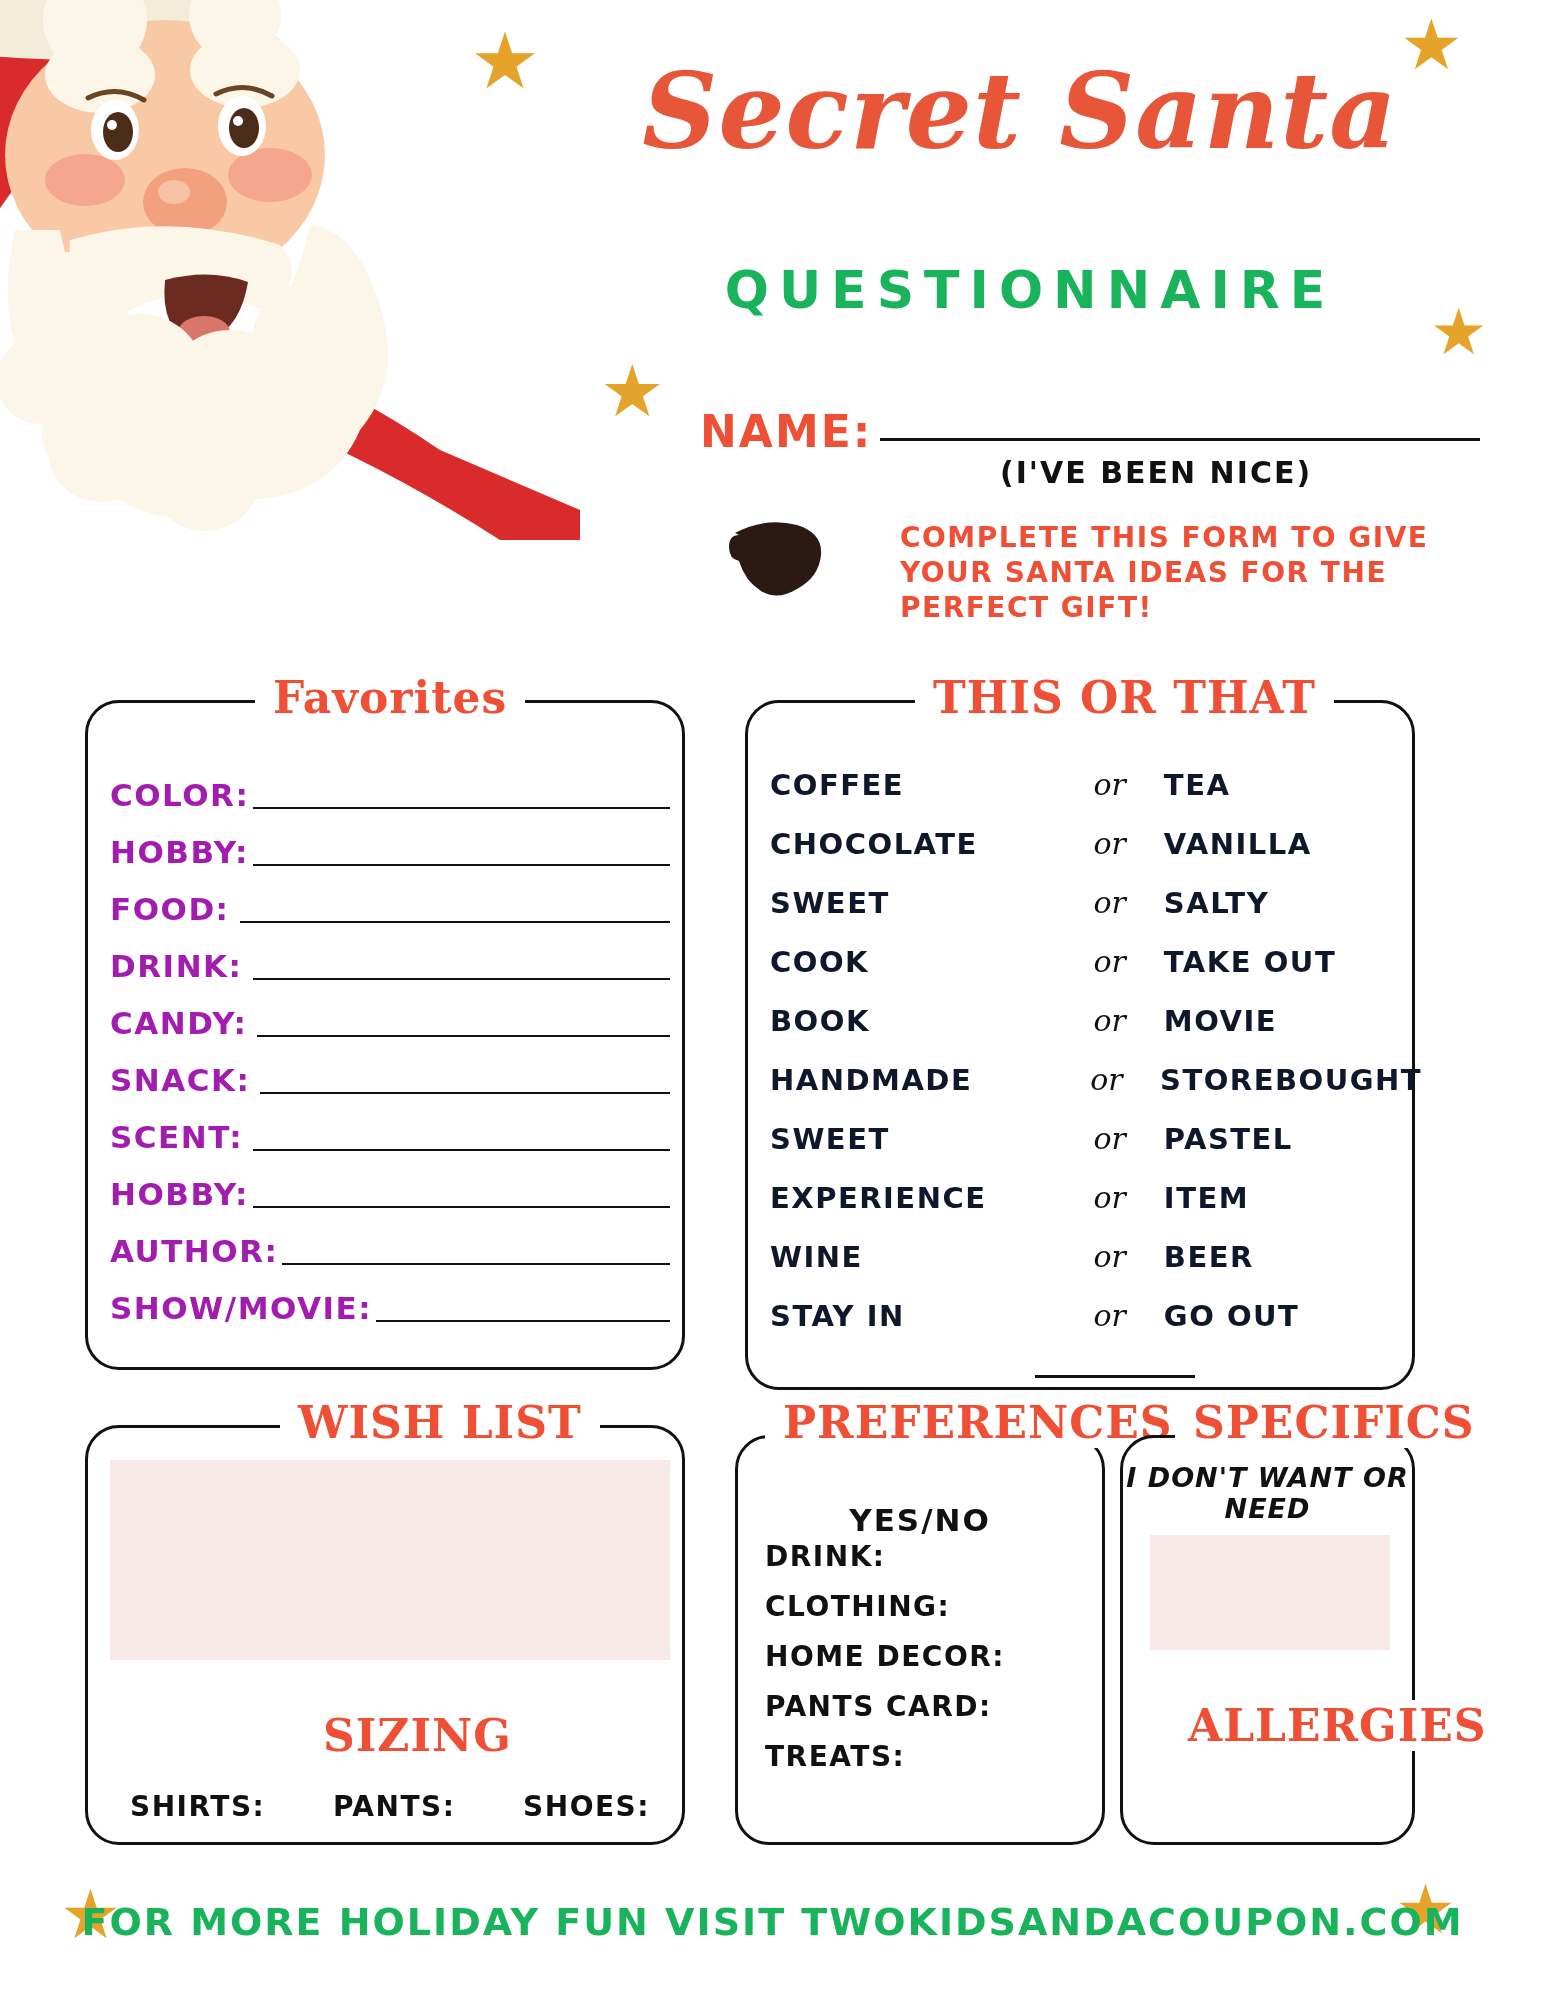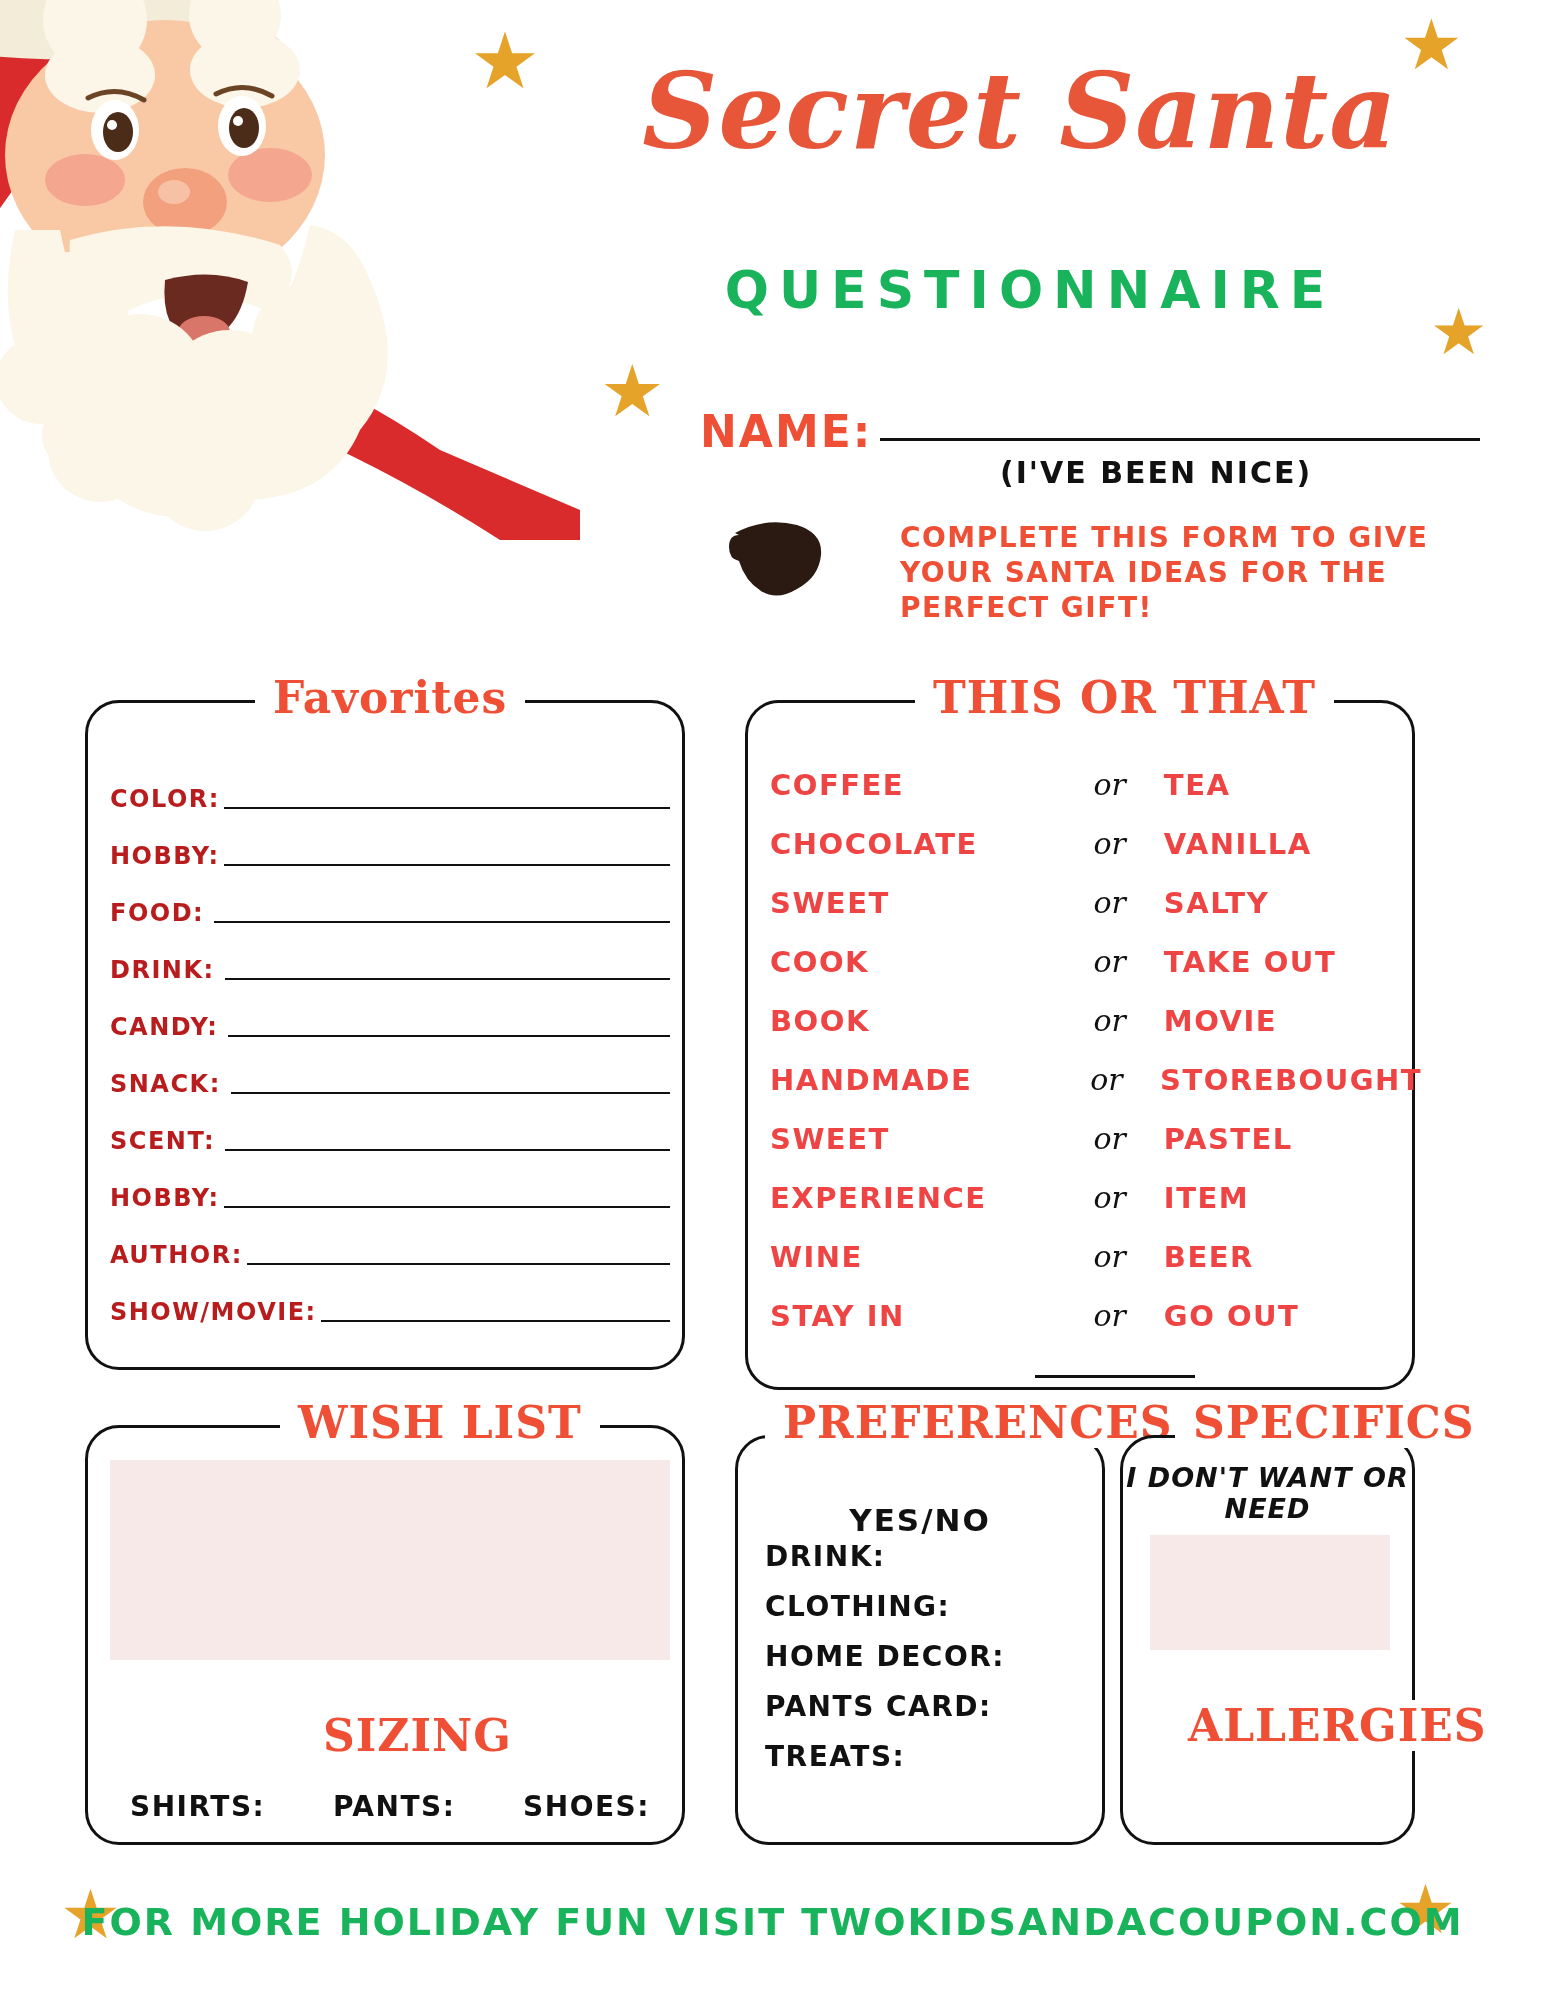--- a/index.html
+++ b/index.html
@@ -139,23 +139,23 @@
     width: 560px;
   }
   .fav-row {
     display: flex;
     align-items: flex-end;
     height: 57px;
   }
   .fav-label {
     font-family: "DejaVu Sans", sans-serif;
     font-weight: bold;
-    font-size: 24px;
+    font-size: 31px;
     letter-spacing: 1.5px;
-    color: #b91c1c;
+    color: #a21caf;
     white-space: nowrap;
     padding-bottom: 4px;
   }
   .fav-line {
     flex: 1;
     border-bottom: 2.5px solid #111;
     margin-bottom: 8px;
     margin-left: 4px;
   }
   .fav-row.indent .fav-line { margin-left: 10px; }
@@ -172,21 +172,21 @@
   .tot-row {
     display: flex;
     align-items: center;
     height: 59px;
   }
   .tot-left, .tot-right {
     font-family: "DejaVu Sans", sans-serif;
     font-weight: bold;
     font-size: 29px;
     letter-spacing: 1.5px;
-    color: #ef4444;
+    color: #0f172a;
   }
   .tot-left { width: 290px; padding-left: 10px; }
   .tot-or {
     width: 110px;
     text-align: center;
     font-family: "DejaVu Serif", serif;
     font-style: italic;
     font-size: 30px;
     color: #111;
   }

